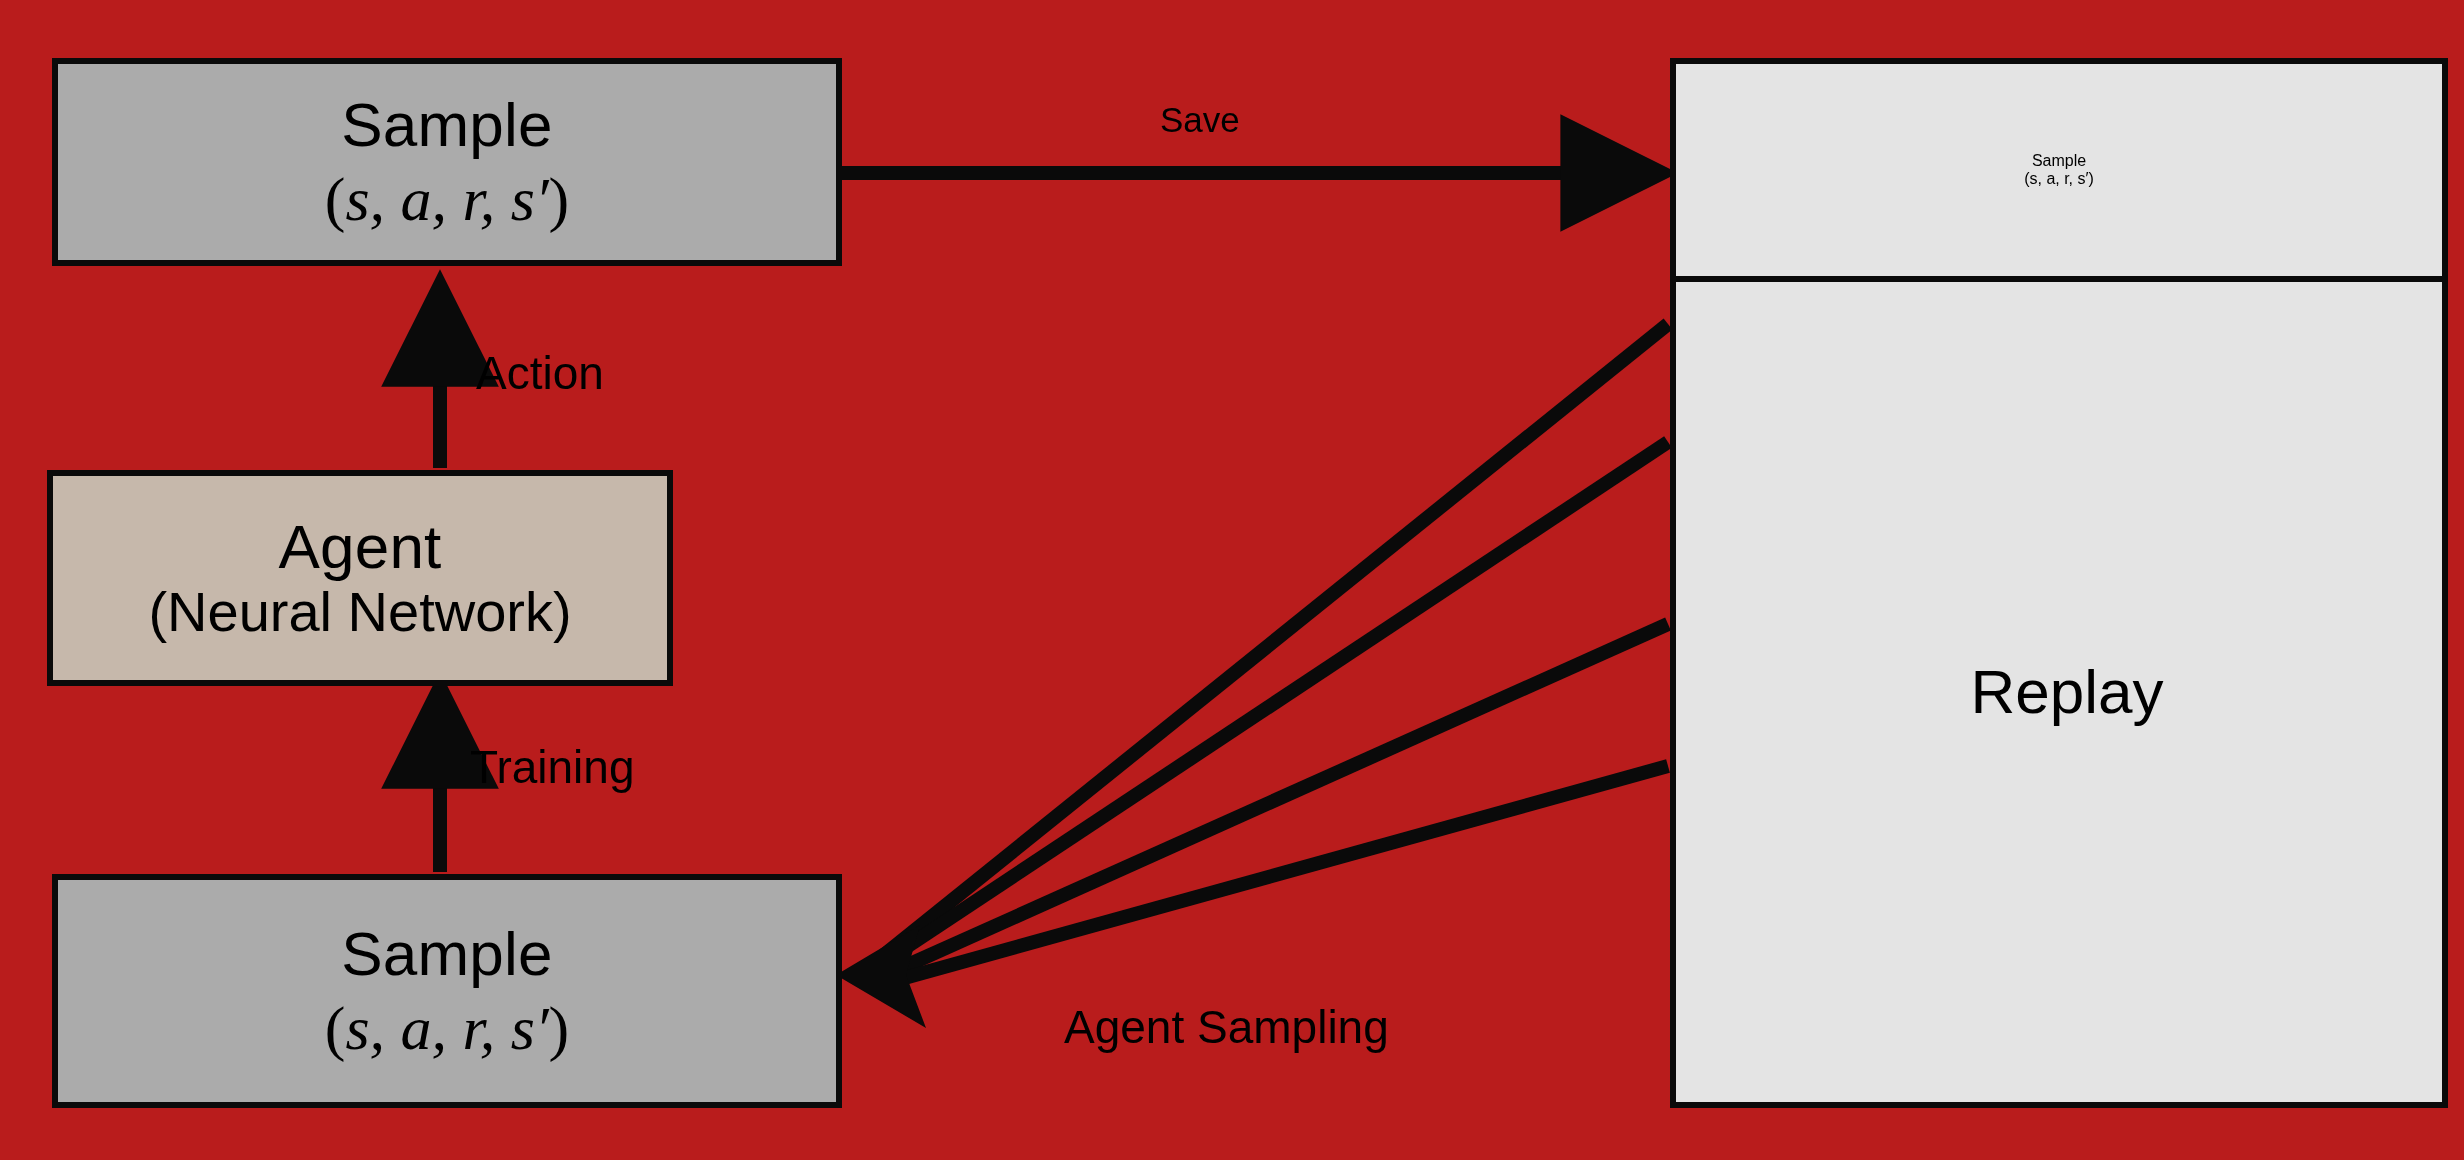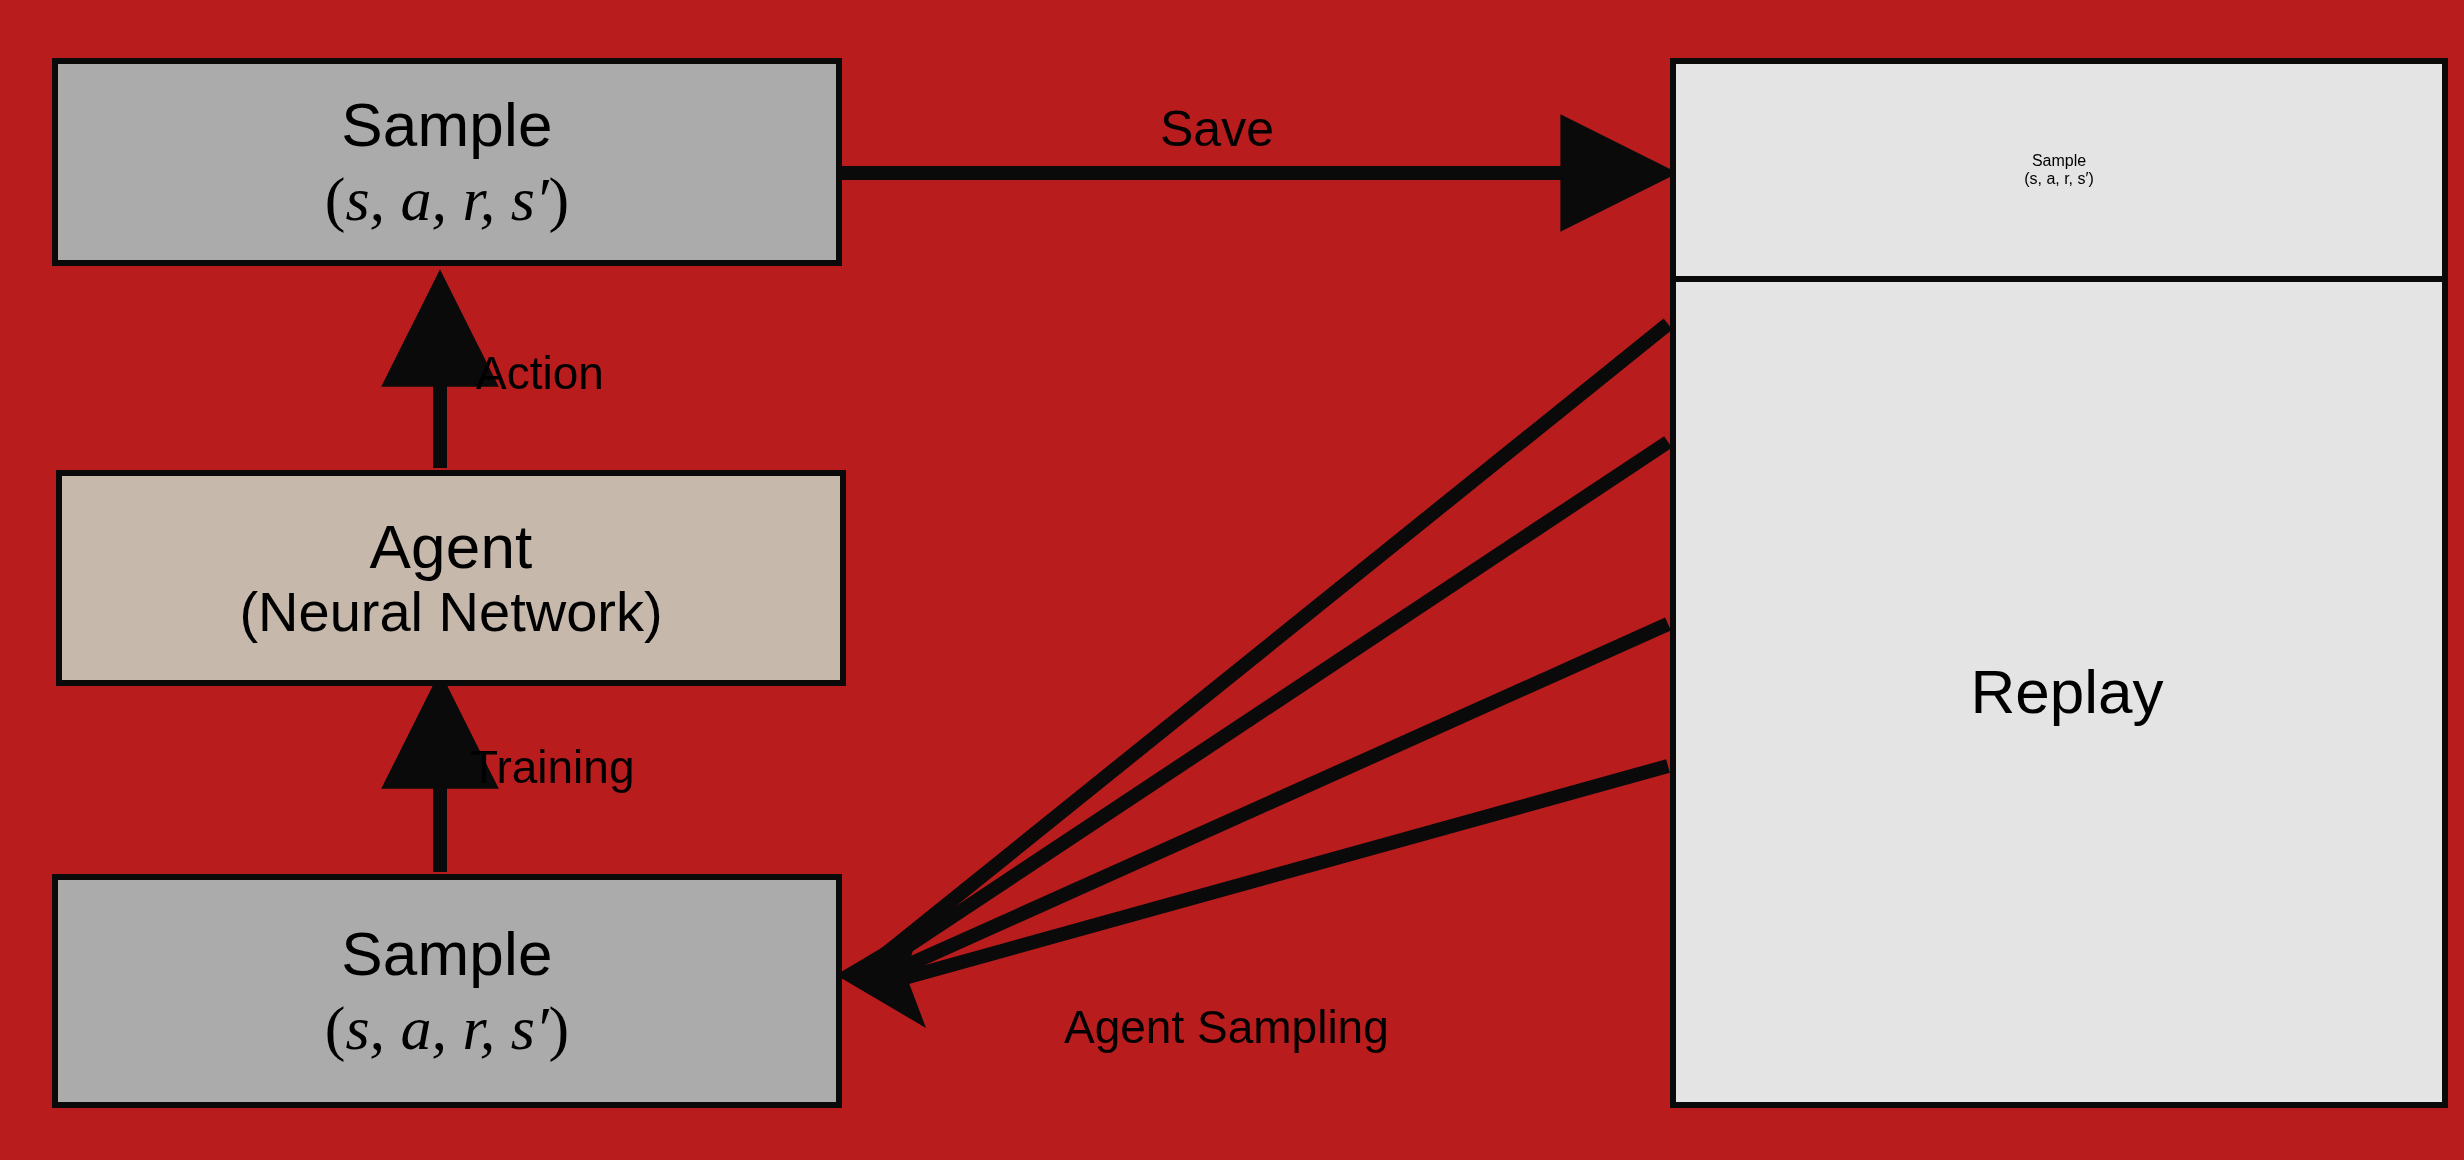--- a/index.html
+++ b/index.html
@@ -48,21 +48,21 @@
   .node .tuple .paren {
     font-style: normal;
   }
 
   
   #sample-top {
     left: 52px;  top: 58px;   width: 790px; height: 208px;
     background: #ababab;
   }
   #agent {
-    left: 56px;  top: 470px;  width: 790px; height: 216px;
+    left: 47px;  top: 470px;  width: 626px; height: 216px;
     background: #c6b8ab;
   }
   #sample-bottom {
     left: 52px;  top: 874px;  width: 790px; height: 234px;
     background: #ababab;
   }
   #replay-panel {
     left: 1670px; top: 58px; width: 778px; height: 1050px;
     background: #e4e4e4;
     border: 6px solid #0a0a0a;
@@ -98,21 +98,21 @@
   }
 
   
   .edge-label {
     position: absolute;
     font-family: "Liberation Sans", sans-serif;
     font-size: 46px;
     color: #000000;
     white-space: nowrap;
   }
-  #label-save     { left: 1160px; top: 100px; font-size: 50px; }
+  #label-save     { left: 1160px; top: 100px; font-size: 35px; }
   #label-action   { left: 476px;  top: 346px; }
   #label-training { left: 470px;  top: 740px; }
   #label-random   { left: 1064px; top: 1000px; }
 
   svg.edges {
     position: absolute;
     left: 0; top: 0;
     width: 2464px;
     height: 1160px;
     overflow: visible;

